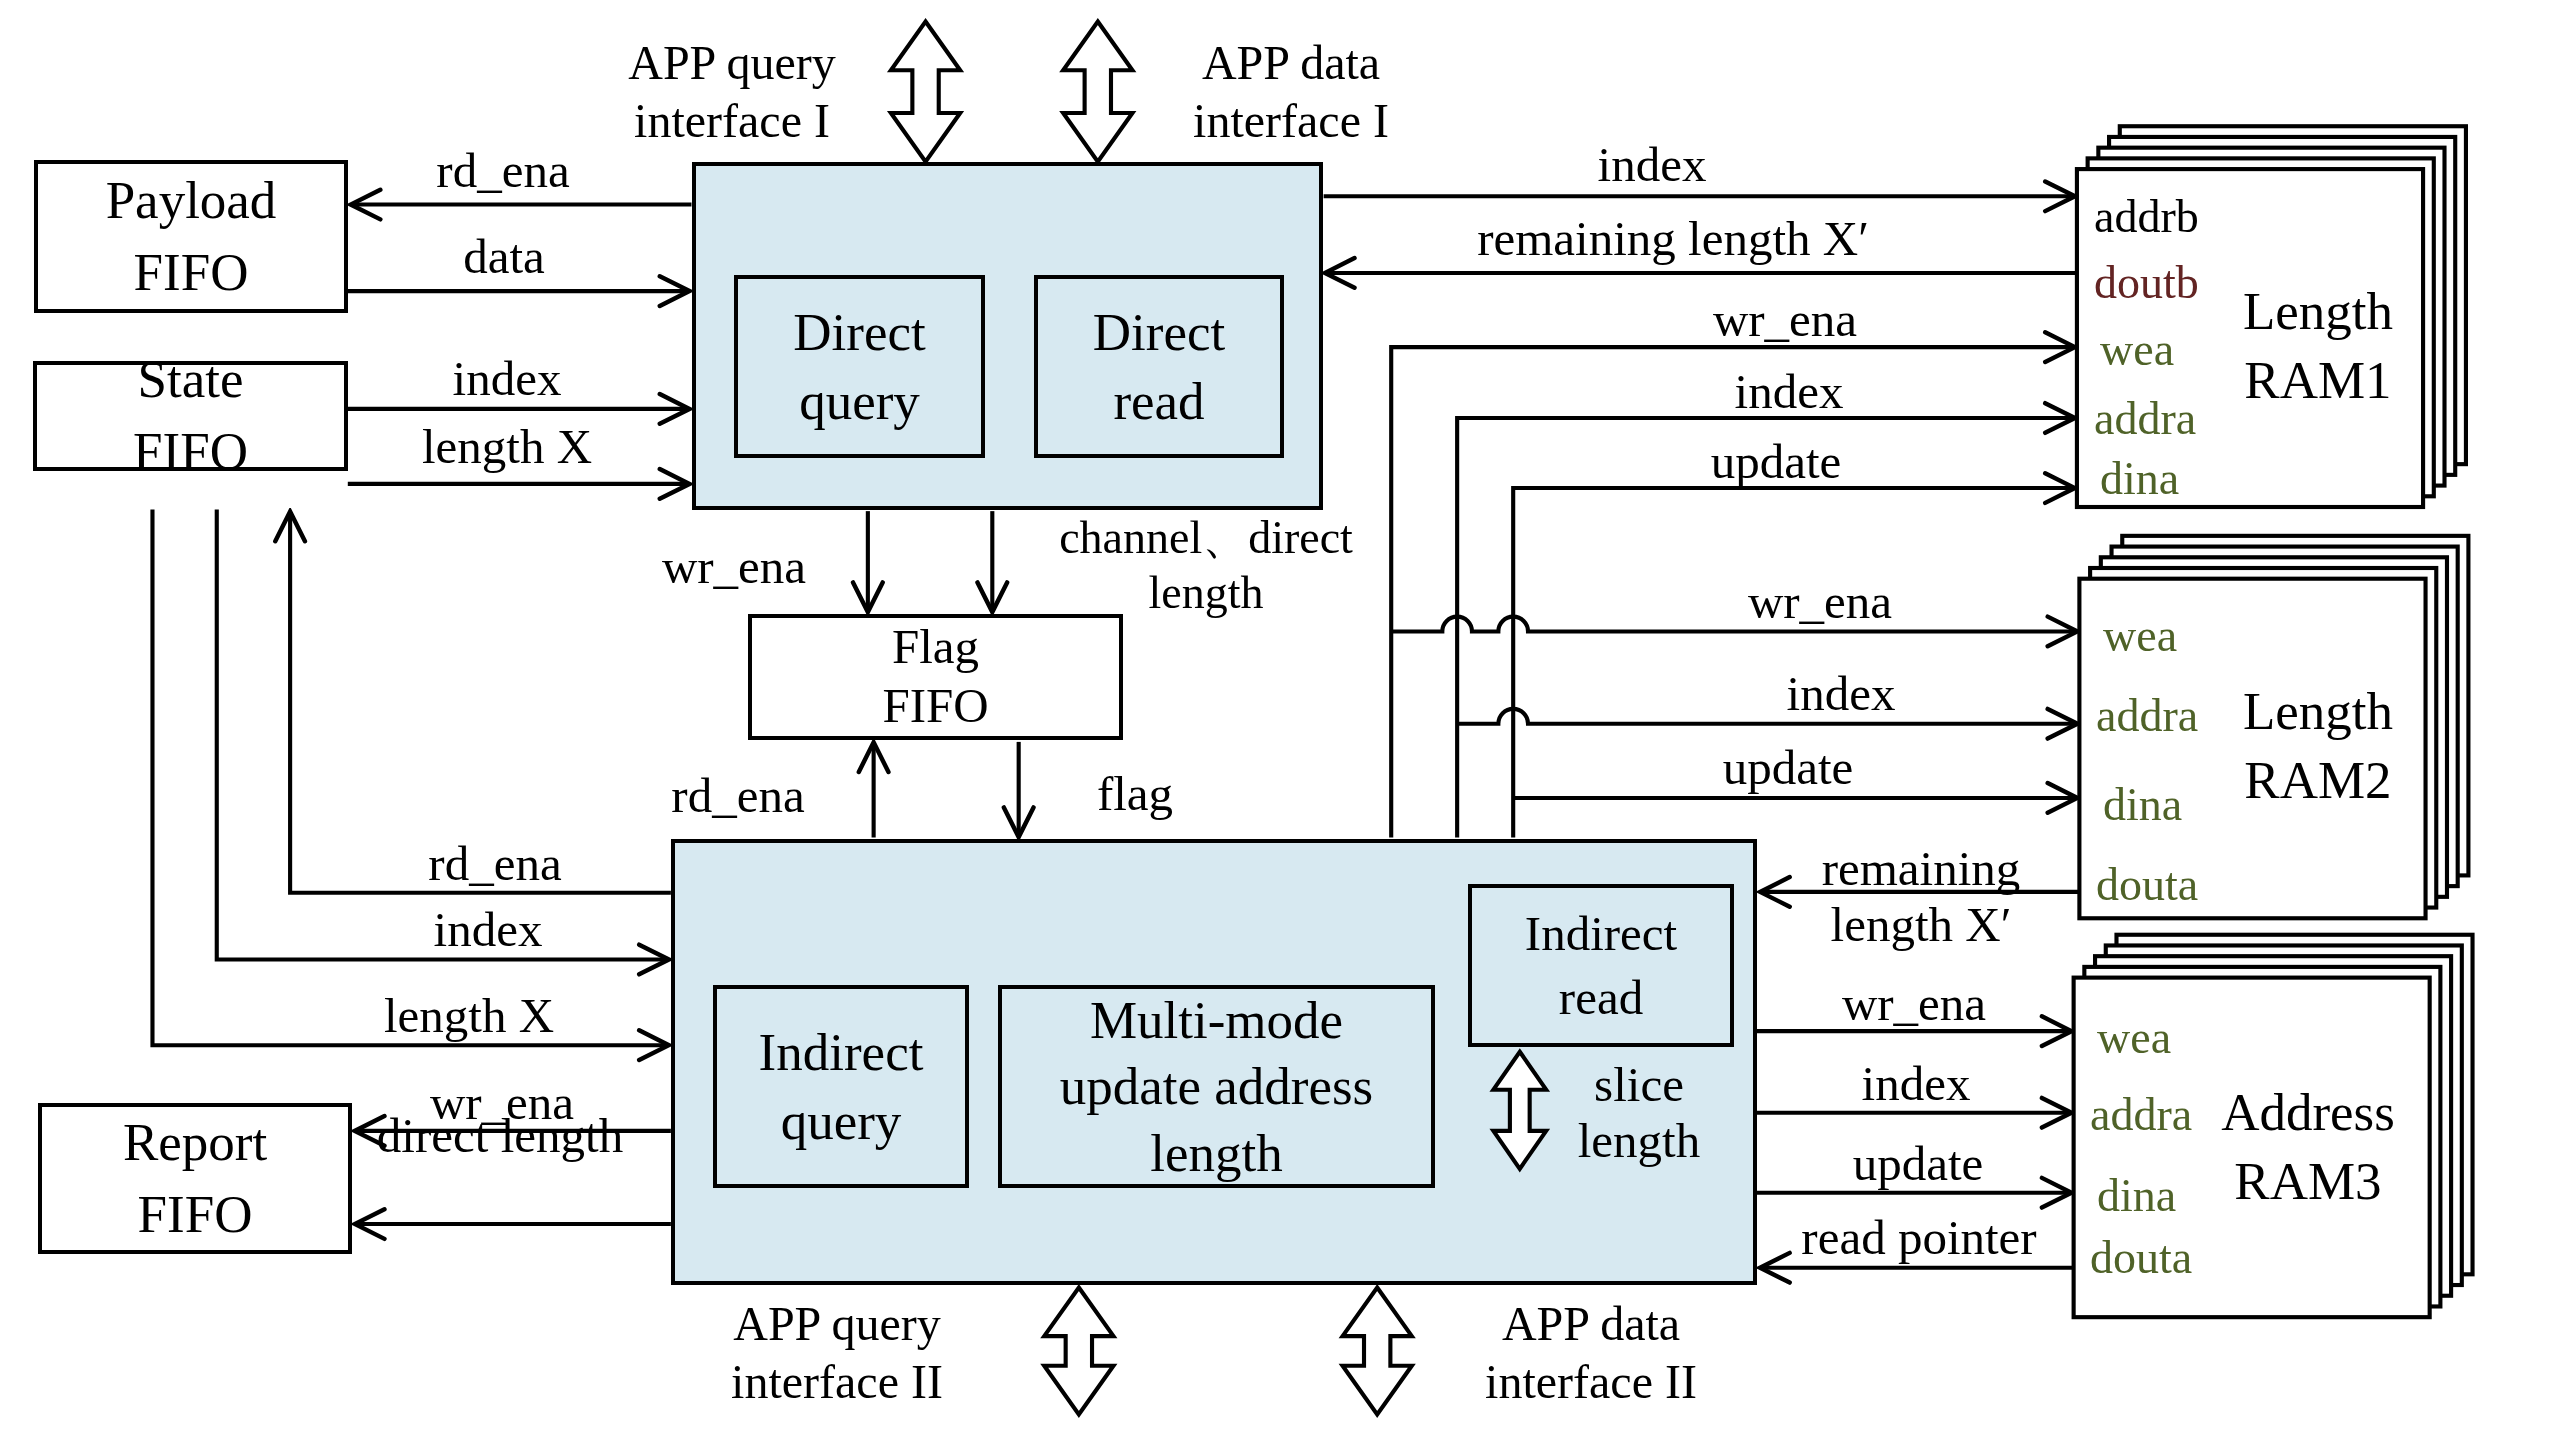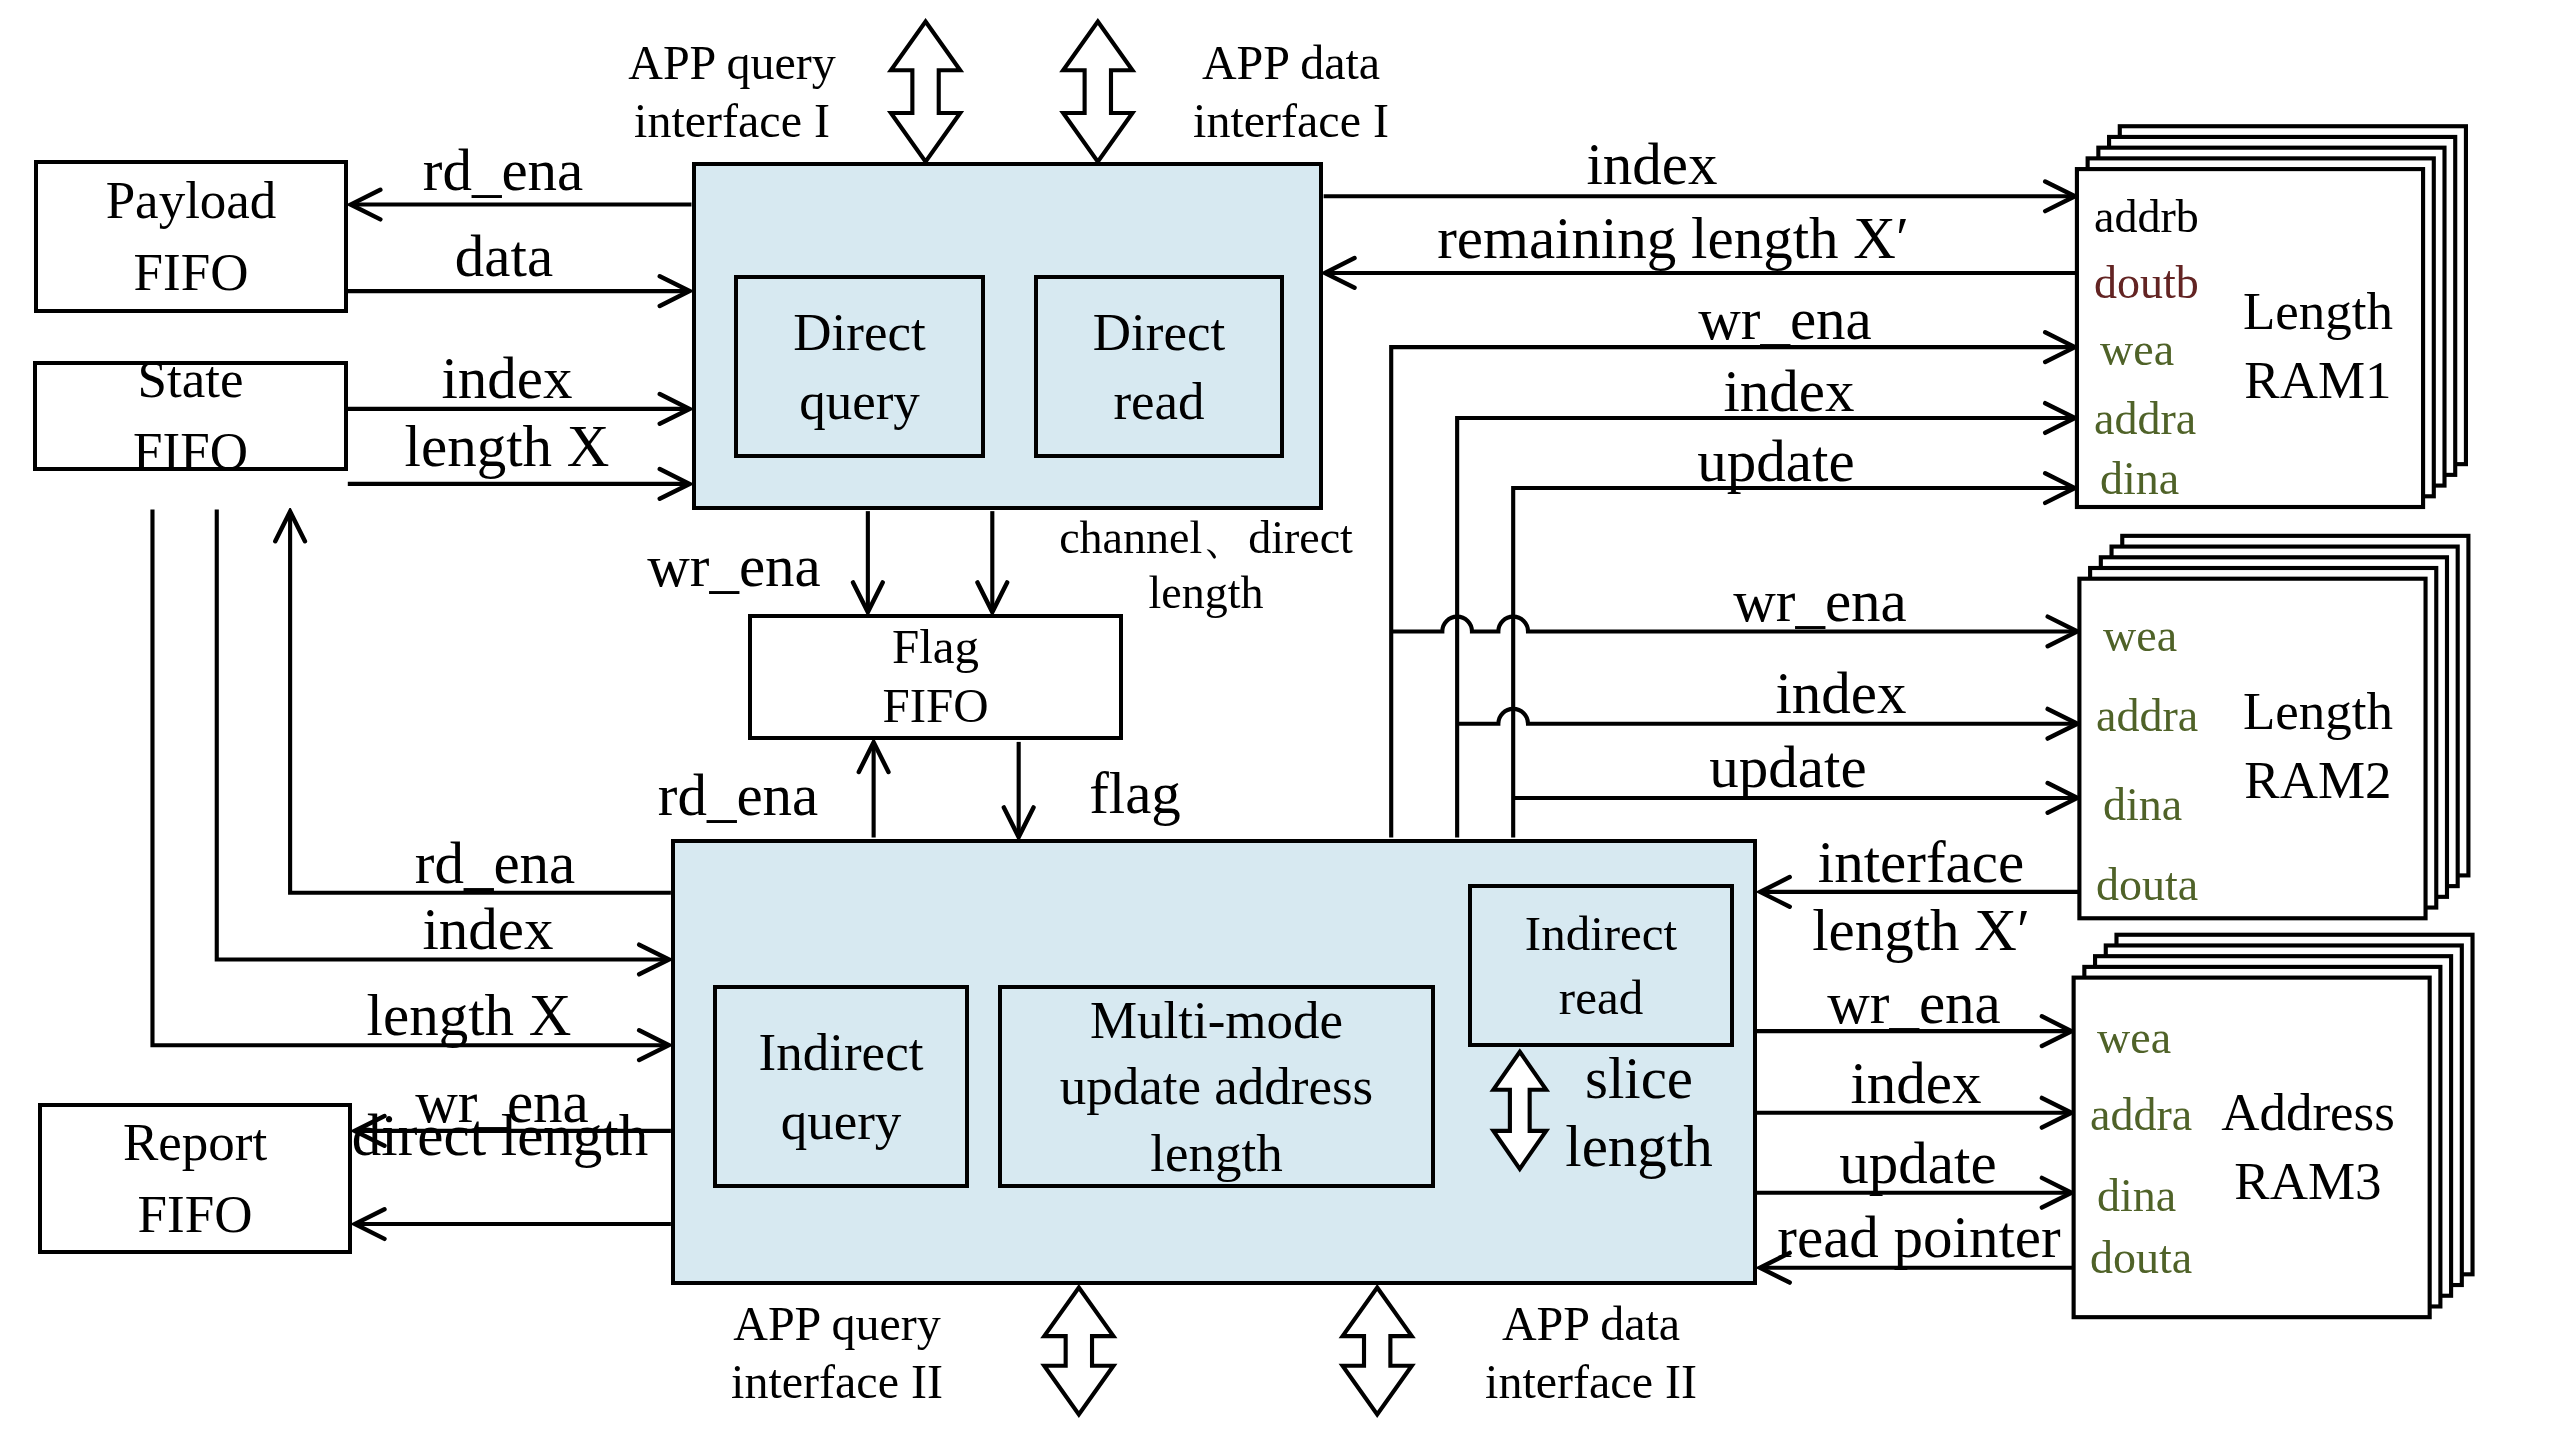--- a/index.html
+++ b/index.html
@@ -11,21 +11,21 @@
   .ln{fill:none;stroke:#000;stroke-width:5;}
   .pg{fill:#fff;stroke:#000;stroke-width:5;}
   .da{fill:#fff;stroke:#000;stroke-width:5;stroke-linejoin:miter;}
   .box{
     position:absolute;border:4.1px solid #000;box-sizing:border-box;background:#fff;
     display:flex;align-items:center;justify-content:center;text-align:center;
     white-space:pre-line;font-size:53px;line-height:1.35;
   }
   .lbl{
     position:absolute;transform:translate(-50%,-50%);text-align:center;
-    white-space:pre-line;font-size:59px;line-height:1.15;
+    white-space:pre-line;font-size:49px;line-height:1.15;
   }
   .title-left{position:absolute;transform:translateY(-50%);font-size:53px;white-space:nowrap;}
   .port{position:absolute;transform:translateY(-50%);font-size:46px;white-space:nowrap;}
   .fs56{font-size:46px;text-align:center;}
   .fs58{font-size:48px;}
   .fs64{font-size:53px;}
   .lh12{line-height:1.2;}
   .lh13{line-height:1.3;}
 </style>
 </head>
@@ -166,21 +166,21 @@
   <div class="lbl" style="left:738px;top:796px;">rd_ena</div>
   <div class="lbl" style="left:1135px;top:794px;">flag</div>
 
   <div class="lbl" style="left:495px;top:864px;">rd_ena</div>
   <div class="lbl" style="left:488px;top:930px;">index</div>
   <div class="lbl" style="left:469px;top:1016px;">length X</div>
 
   <div class="lbl" style="left:1820px;top:602px;">wr_ena</div>
   <div class="lbl" style="left:1841px;top:694px;">index</div>
   <div class="lbl" style="left:1788px;top:768px;">update</div>
-  <div class="lbl" style="left:1921px;top:897px;">interface
+  <div class="lbl" style="left:1921px;top:897px;">remaining
 length X′</div>
 
   <div class="lbl" style="left:502px;top:1103px;">wr_ena</div>
   <div class="lbl" style="left:500px;top:1136px;">direct length</div>
 
   <div class="lbl" style="left:1639px;top:1113px;">slice
 length</div>
 
   <div class="lbl" style="left:1914px;top:1004px;">wr_ena</div>
   <div class="lbl" style="left:1916px;top:1084px;">index</div>

